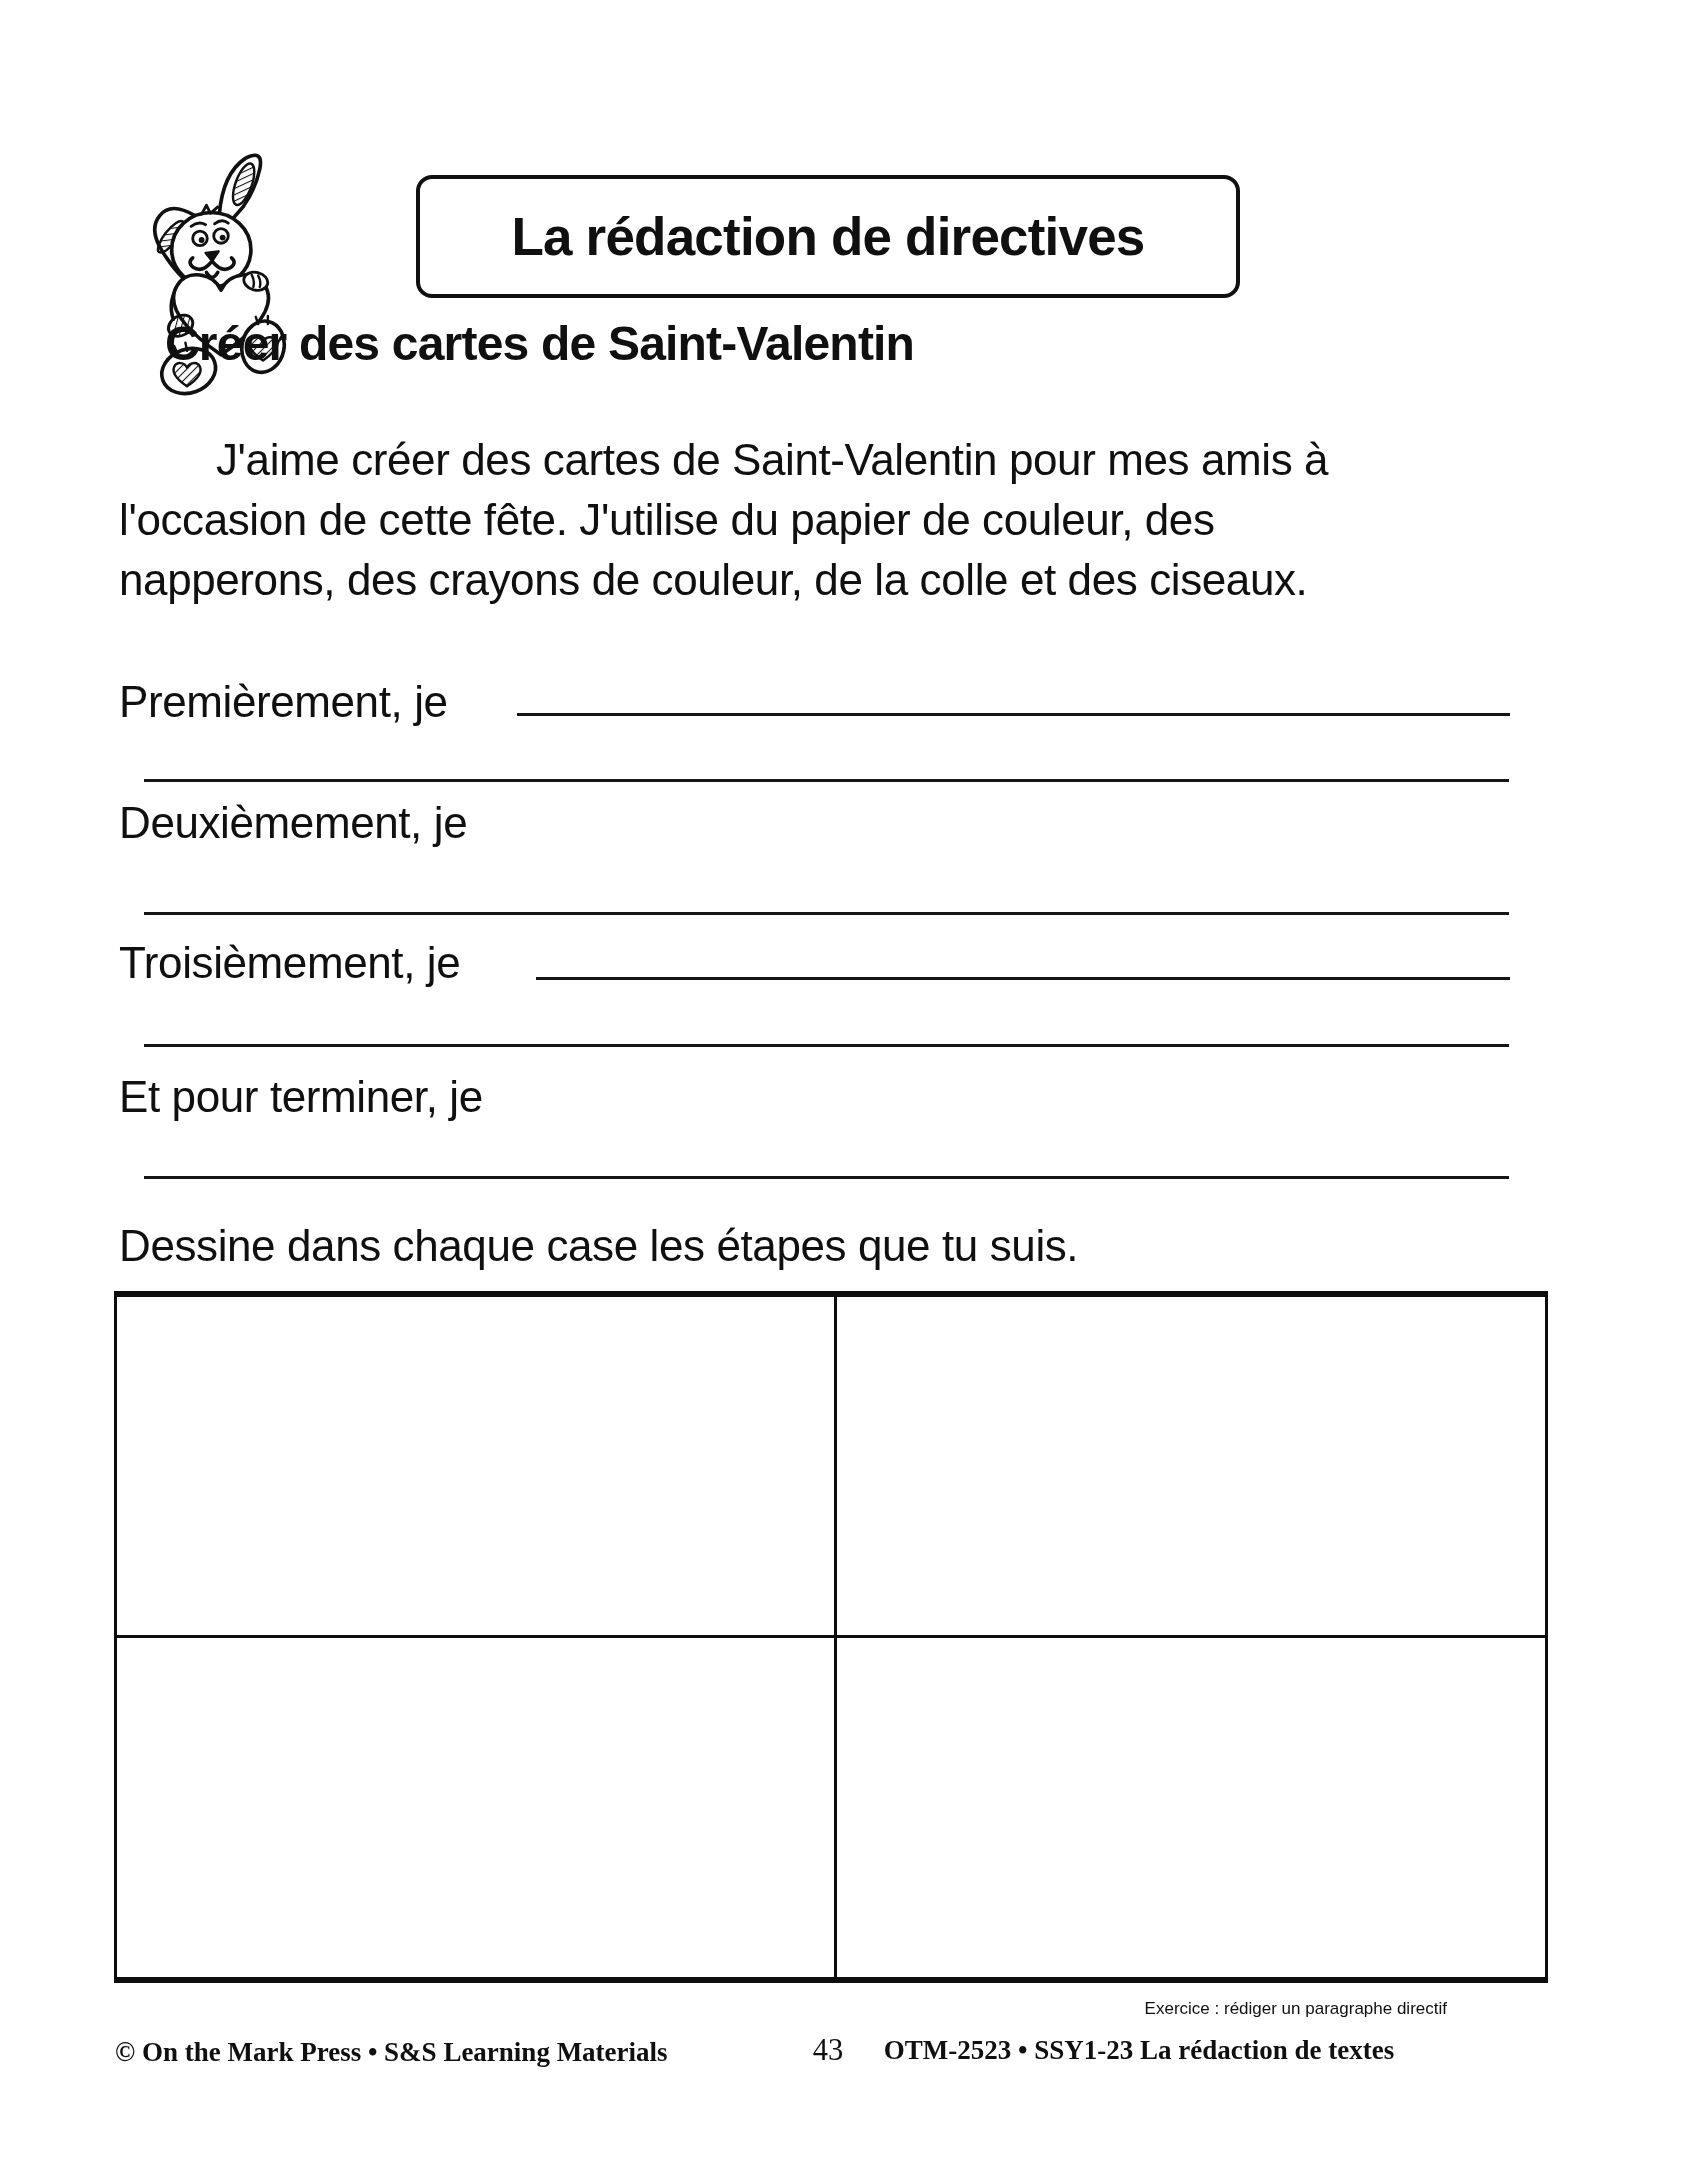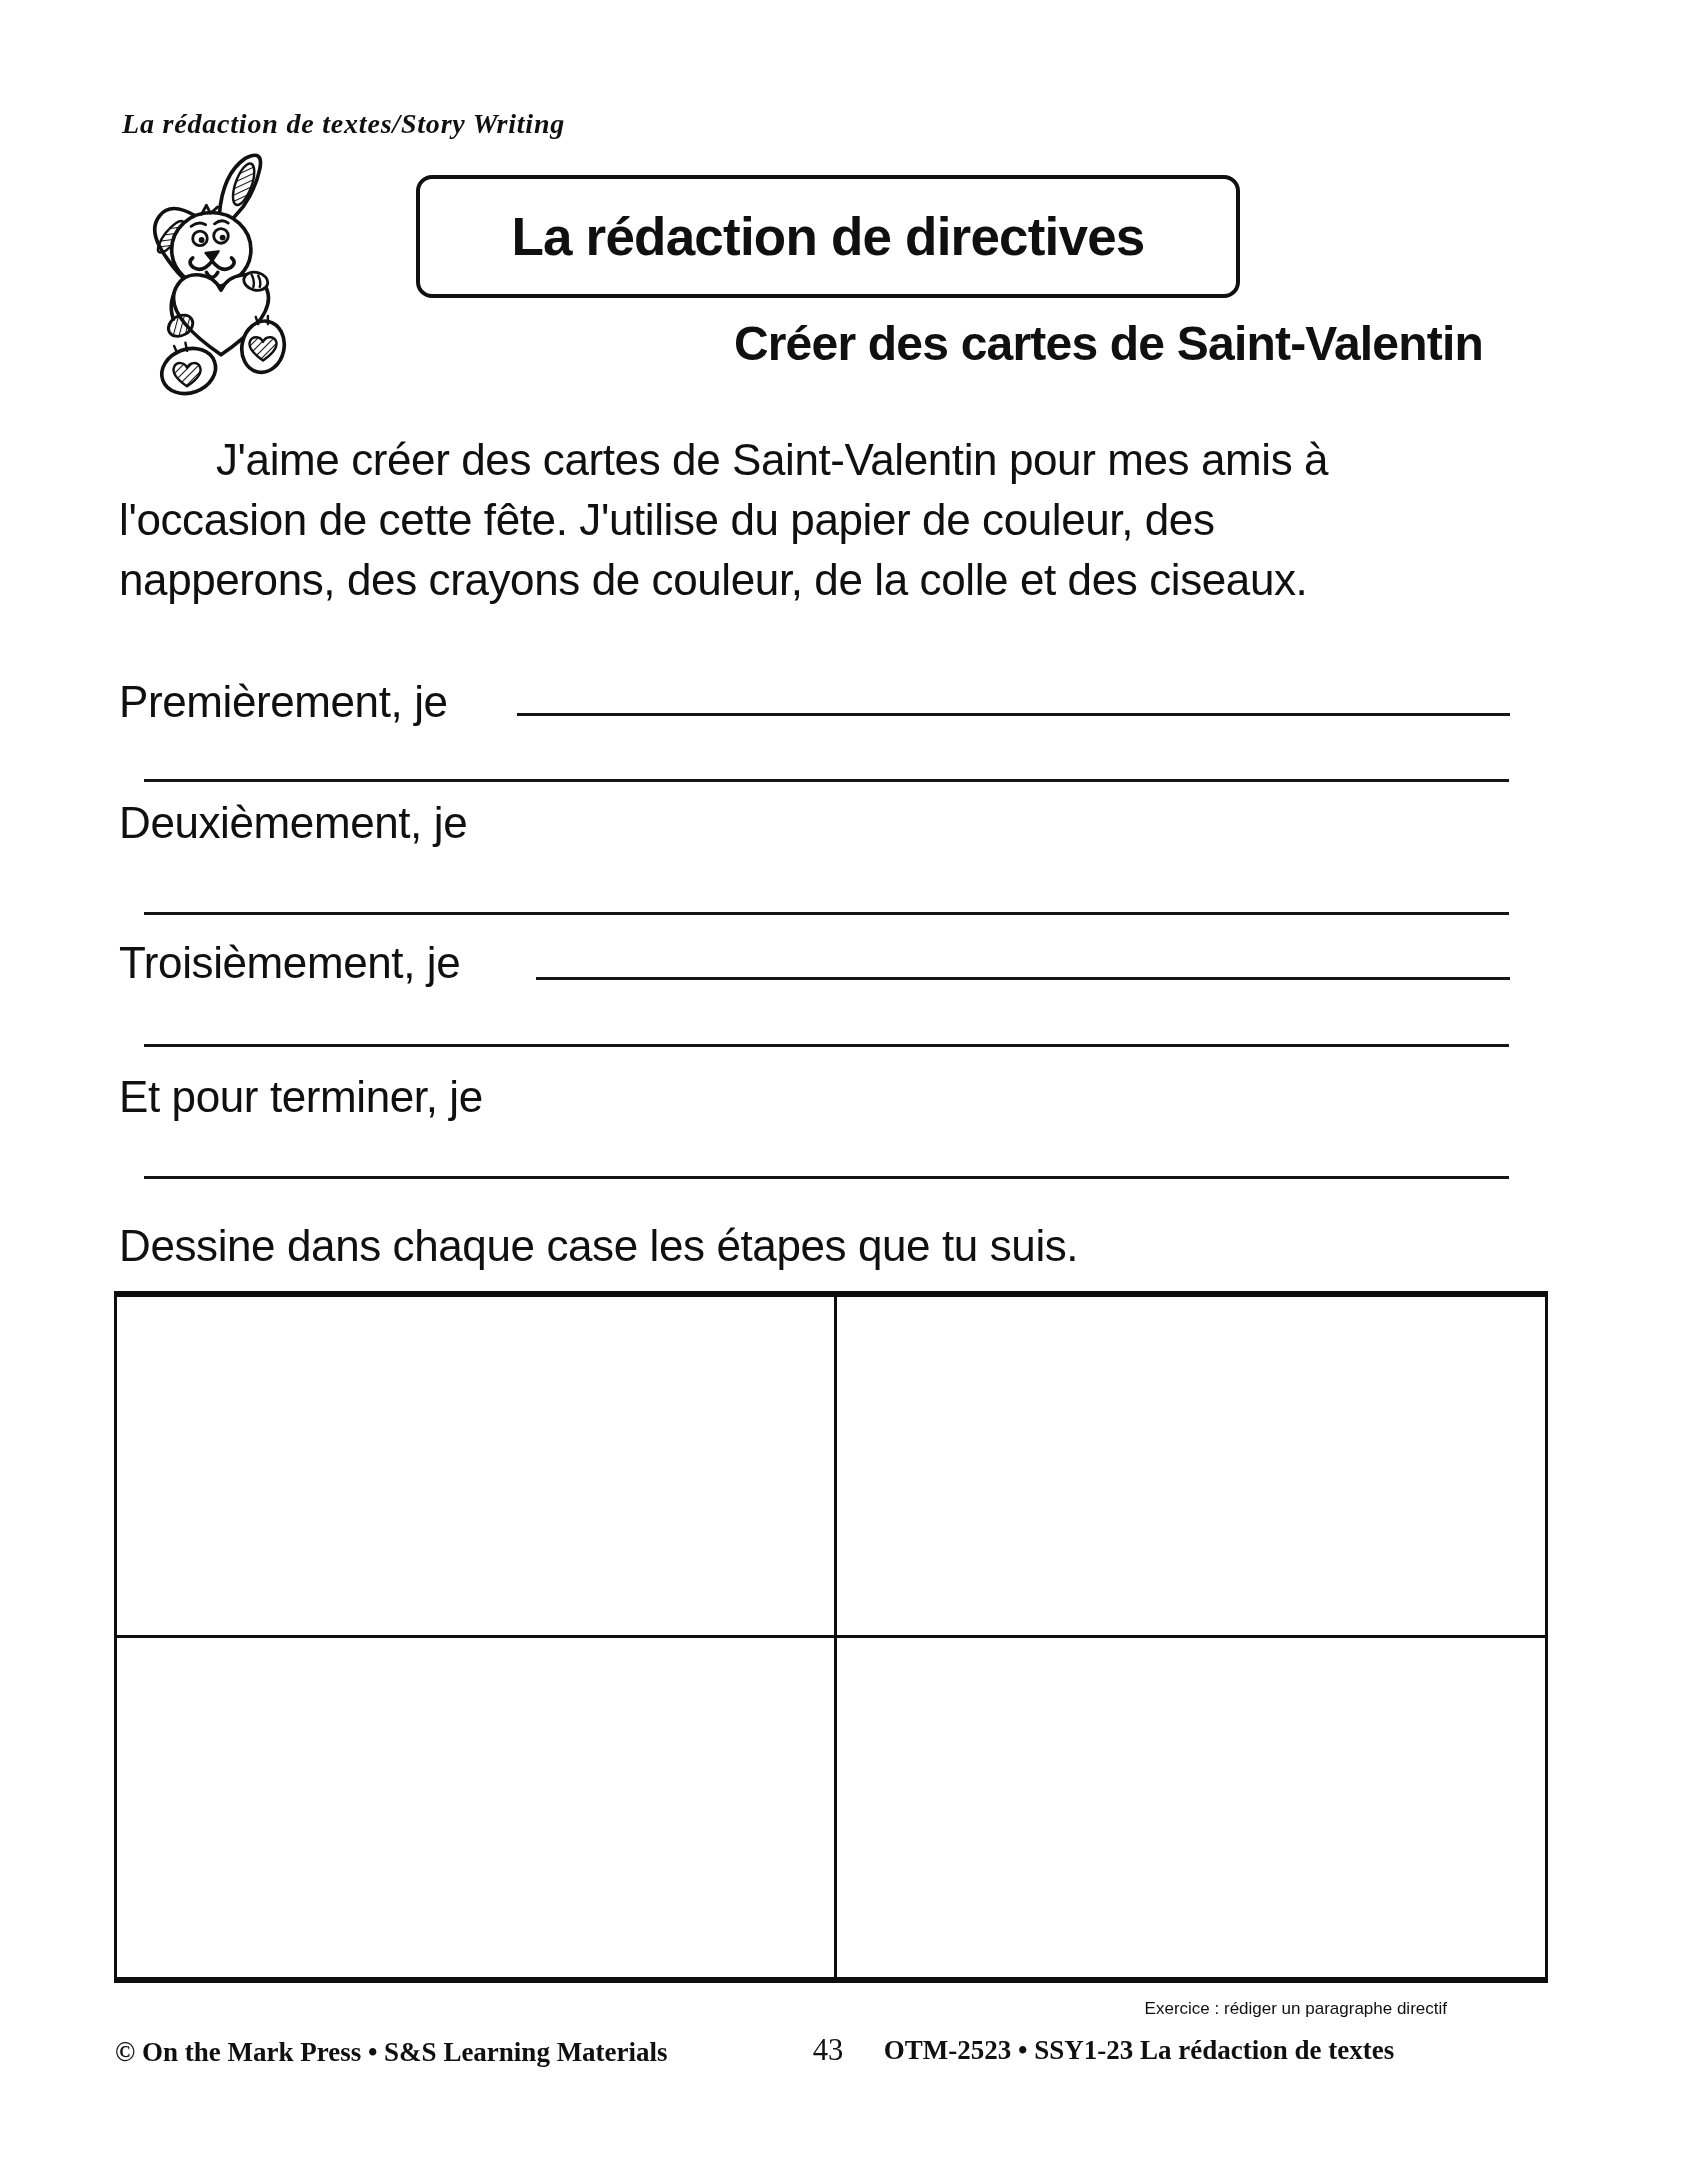--- a/index.html
+++ b/index.html
@@ -23,21 +23,21 @@
   .title-box{
     left:416px;top:175px;width:816px;height:115px;
     border:4.1px solid #101010;border-radius:16px;
     display:flex;align-items:center;justify-content:center;
   }
   .title-text{
     font-size:53px;font-weight:600;letter-spacing:-0.8px;white-space:nowrap;
   }
   .subtitle{
     left:165px;top:316px;width:1318px;
-    text-align:right;font-size:48px;font-weight:600;letter-spacing:-0.8px;
+    text-align:left;font-size:48px;font-weight:600;letter-spacing:-0.8px;
   }
 
   .intro{
     left:119px;top:430px;width:1417px;
     font-size:44px;line-height:60px;letter-spacing:-0.4px;
   }
   .intro .indent{padding-left:97px;}
 
   .prompt-label{
     font-size:44px;letter-spacing:-0.4px;white-space:nowrap;
@@ -83,21 +83,20 @@
     font-weight:bold;font-size:27px;
   }
 
   .rabbit{left:124px;top:148px;}
 </style>
 </head>
 <body>
 
 <div class="page">
 
-  <div class="abs category-header">La rédaction de textes/Story Writing</div>
 
   <div class="abs rabbit">
     <svg width="194" height="277" viewBox="0 0 240 335" fill="none">
       <defs>
         <pattern id="hatch" width="7" height="7" patternUnits="userSpaceOnUse" patternTransform="rotate(45)">
           <line x1="0" y1="0" x2="0" y2="7" stroke="#111" stroke-width="2.6"></line>
         </pattern>
       </defs>
       <g stroke="#111" stroke-width="4.5" stroke-linecap="round" stroke-linejoin="round">
 

